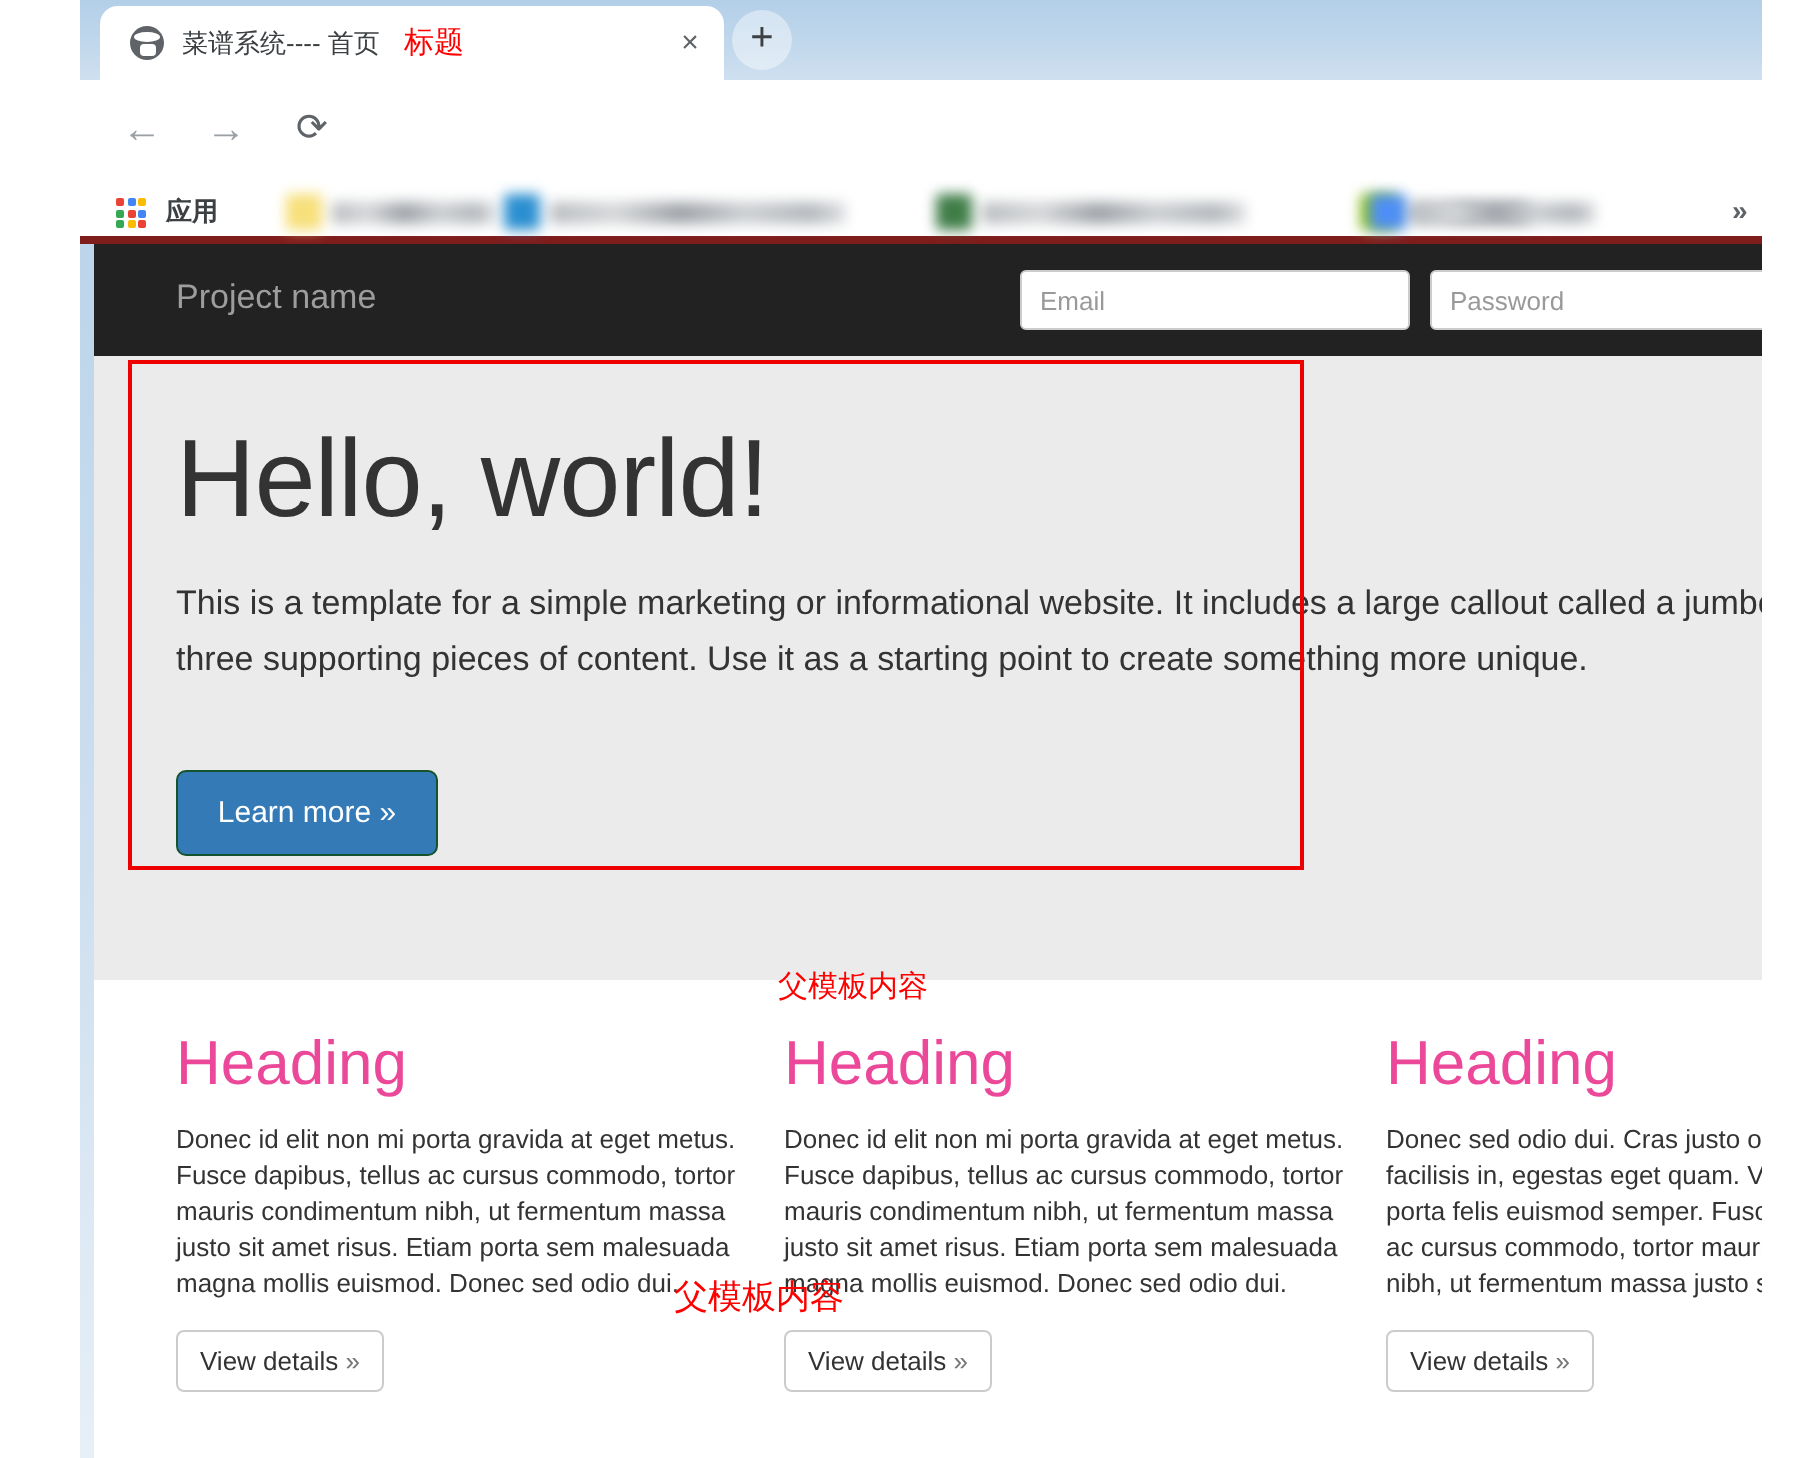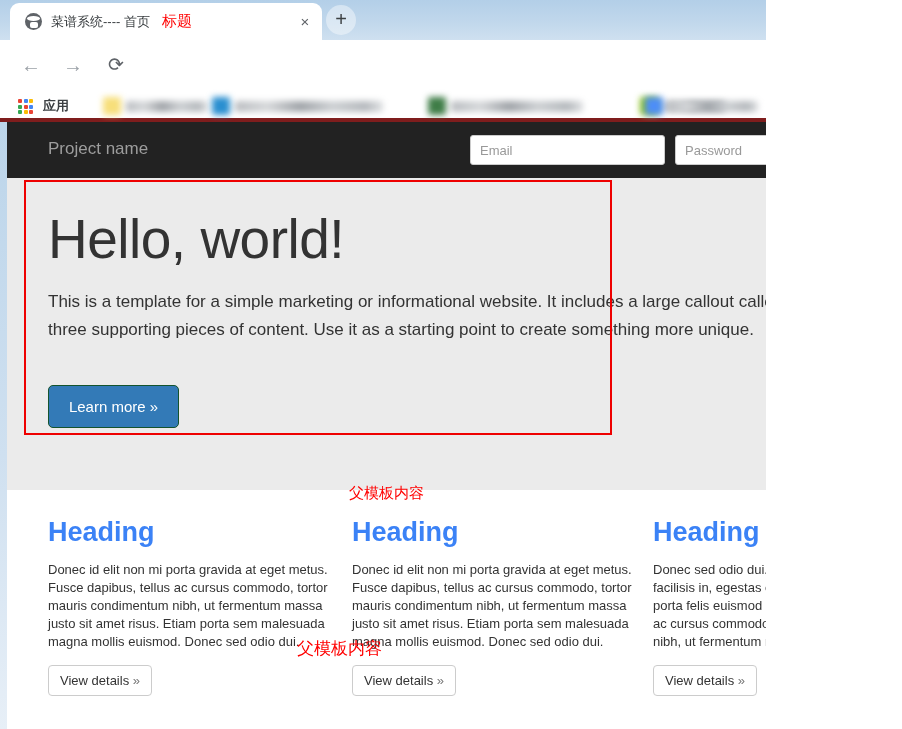--- a/index.html
+++ b/index.html
@@ -2,21 +2,21 @@
 <html><head>
 <meta charset="utf-8">
 <style>
   * { box-sizing: border-box; margin: 0; padding: 0; }
   html, body {
     width: 902px; height: 729px;
     overflow: hidden;
     font-family: "Liberation Sans", sans-serif;
     background: #ffffff;
   }
-  #app { position: relative; width: 766px; height: 729px; overflow: hidden; }
+  #app { position: relative; width: 841px; height: 729px; overflow: hidden; margin-left: 40px; }
 
   
   .chrome-topbar {
     position: absolute; left: 0; top: 0; width: 902px; height: 40px;
     background: linear-gradient(180deg, #b3cfe8 0%, #c2d8ec 60%, #cfe0f0 100%);
   }
   .win-controls {
     position: absolute; right: 0; top: -14px;
     display: flex; gap: 2px;
   }
@@ -251,21 +251,21 @@
     position: absolute; left: 7px; top: 368px; width: 895px; height: 239px;
     background: #ffffff;
   }
   .col {
     position: absolute; top: 25px; width: 290px;
   }
   .col1 { left: 41px; }
   .col2 { left: 345px; }
   .col3 { left: 646px; width: 300px; }
   .col h2 {
-    font-size: 27px; font-weight: bold; color: #3b82f6;
+    font-size: 31px; font-weight: normal; color: #ec4899;
     line-height: 34px;
   }
   .col p {
     margin-top: 12px; font-size: 13px; color: #333333; line-height: 18px;
   }
   .btn-view {
     display: inline-block; margin-top: 14px;
     padding: 7px 11px;
     border: 1px solid #cccccc; border-radius: 4px;
     background: #ffffff; color: #333333;

